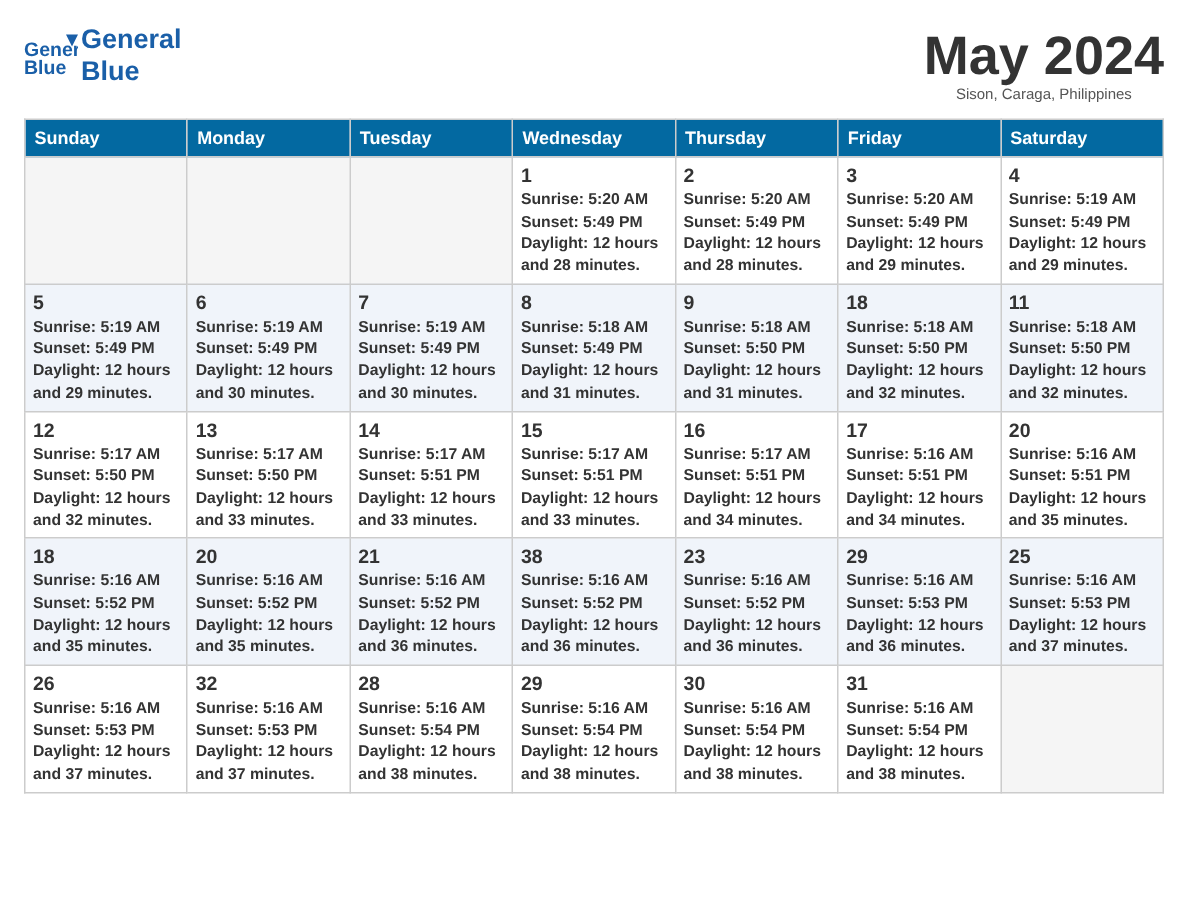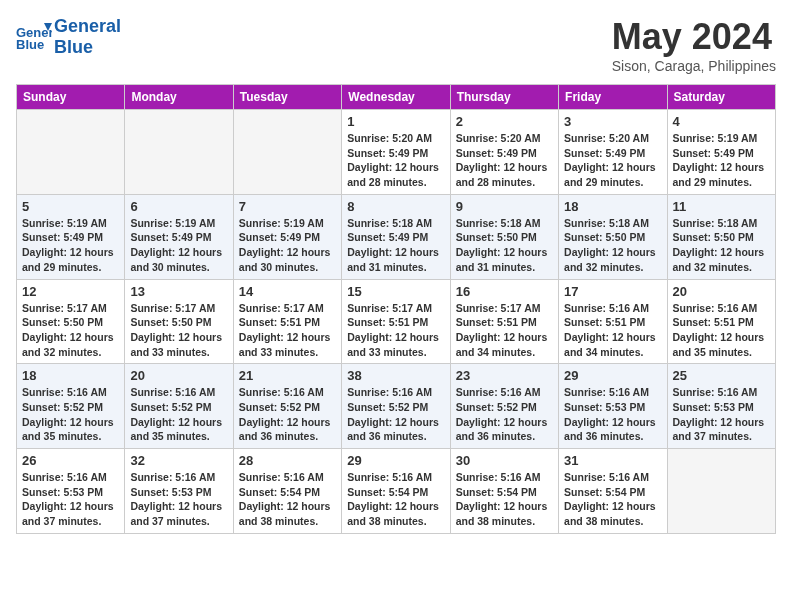--- a/index.html
+++ b/index.html
@@ -19,39 +19,39 @@
     .logo {
       display: flex;
       align-items: center;
     }
     .logo-icon {
       width: 36px;
       height: 36px;
       margin-right: 2px;
     }
     .title-block {
-      text-align: left;
+      text-align: center;
       margin-left: 19px;
     }
     .month-title {
       font-size: 36px;
       font-weight: bold;
       color: #333;
     }
     .location {
-      font-size: 14px;
+      font-size: 10px;
       color: #555;
     }
     .calendar {
       width: 100%;
       border-collapse: collapse;
       font-size: 11px;
     }
     .calendar th {
-      background: #a21caf;
+      background: #0369a1;
       color: #fff;
       text-align: left;
       padding: 5px 6px;
       font-size: 12px;
       font-weight: bold;
       border: 1px solid #ccc;
     }
     .calendar td {
       border: 1px solid #ccc;
       vertical-align: top;

